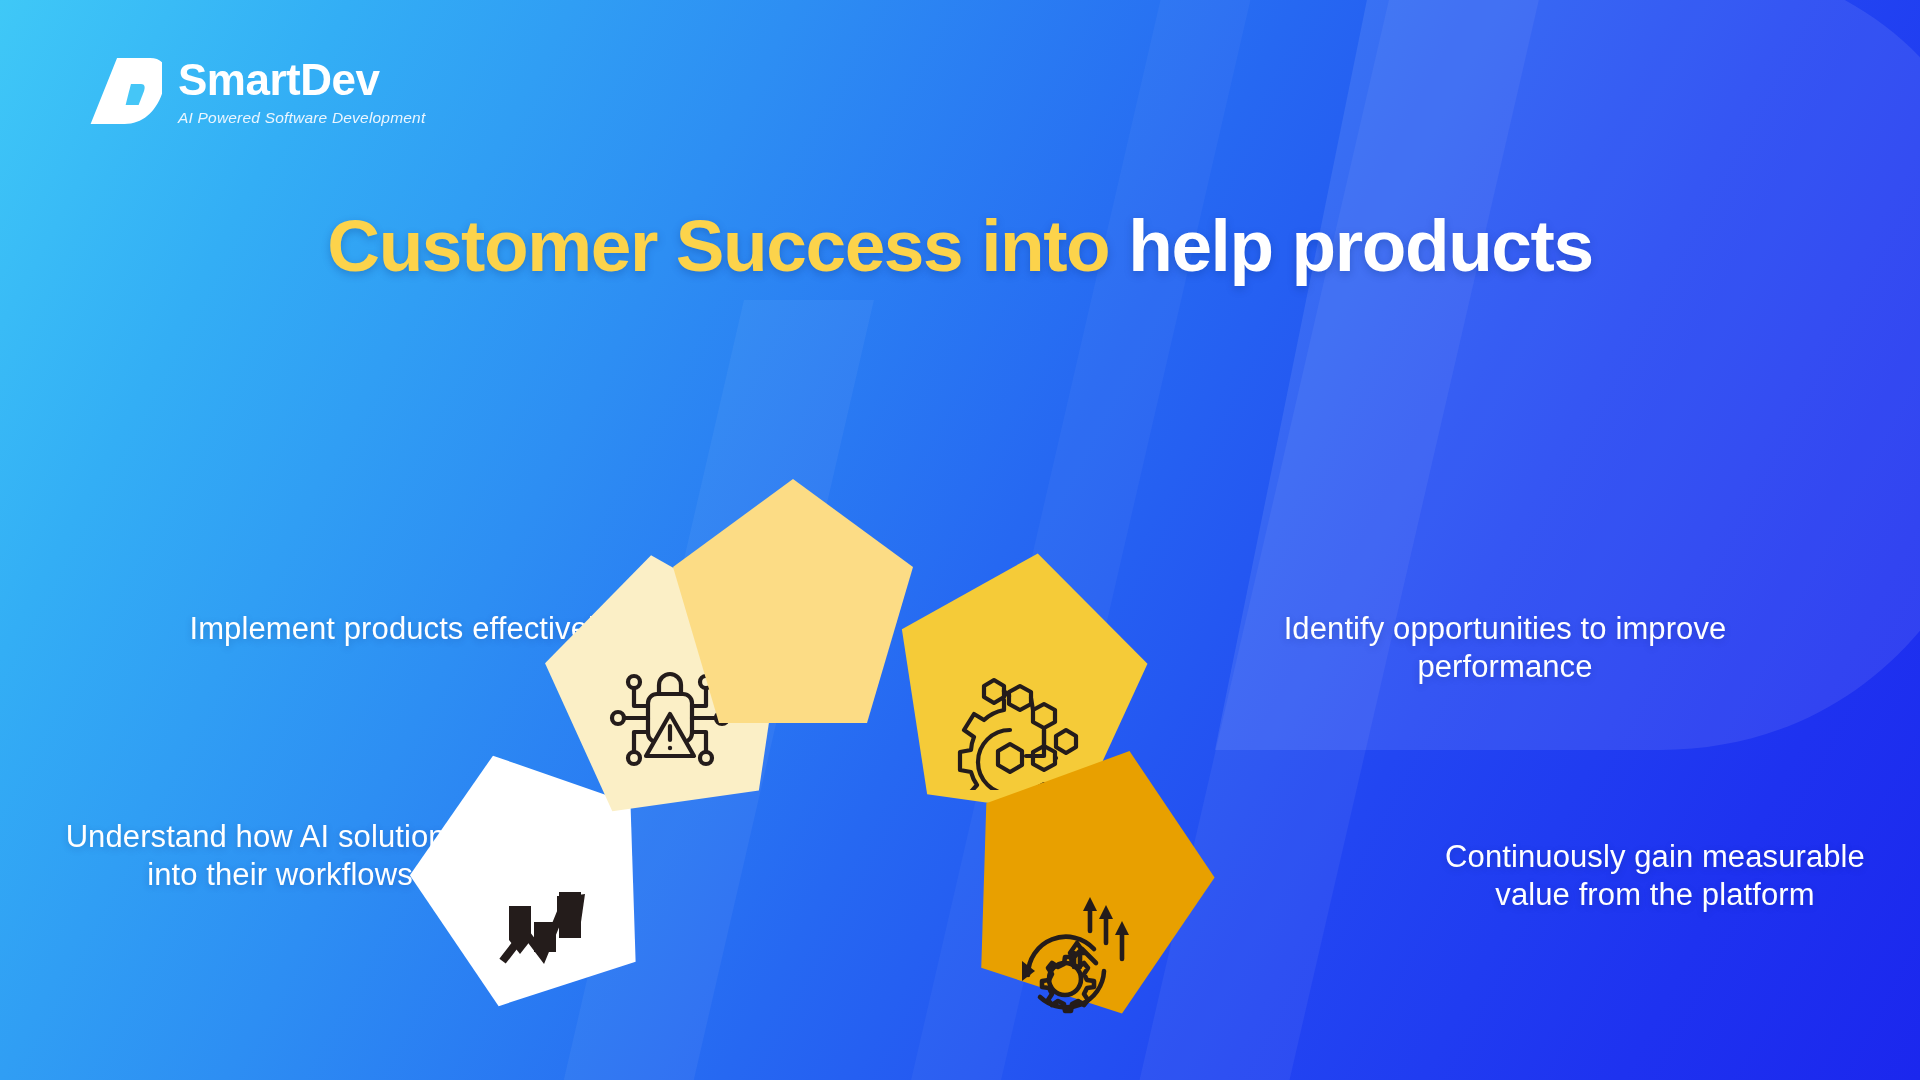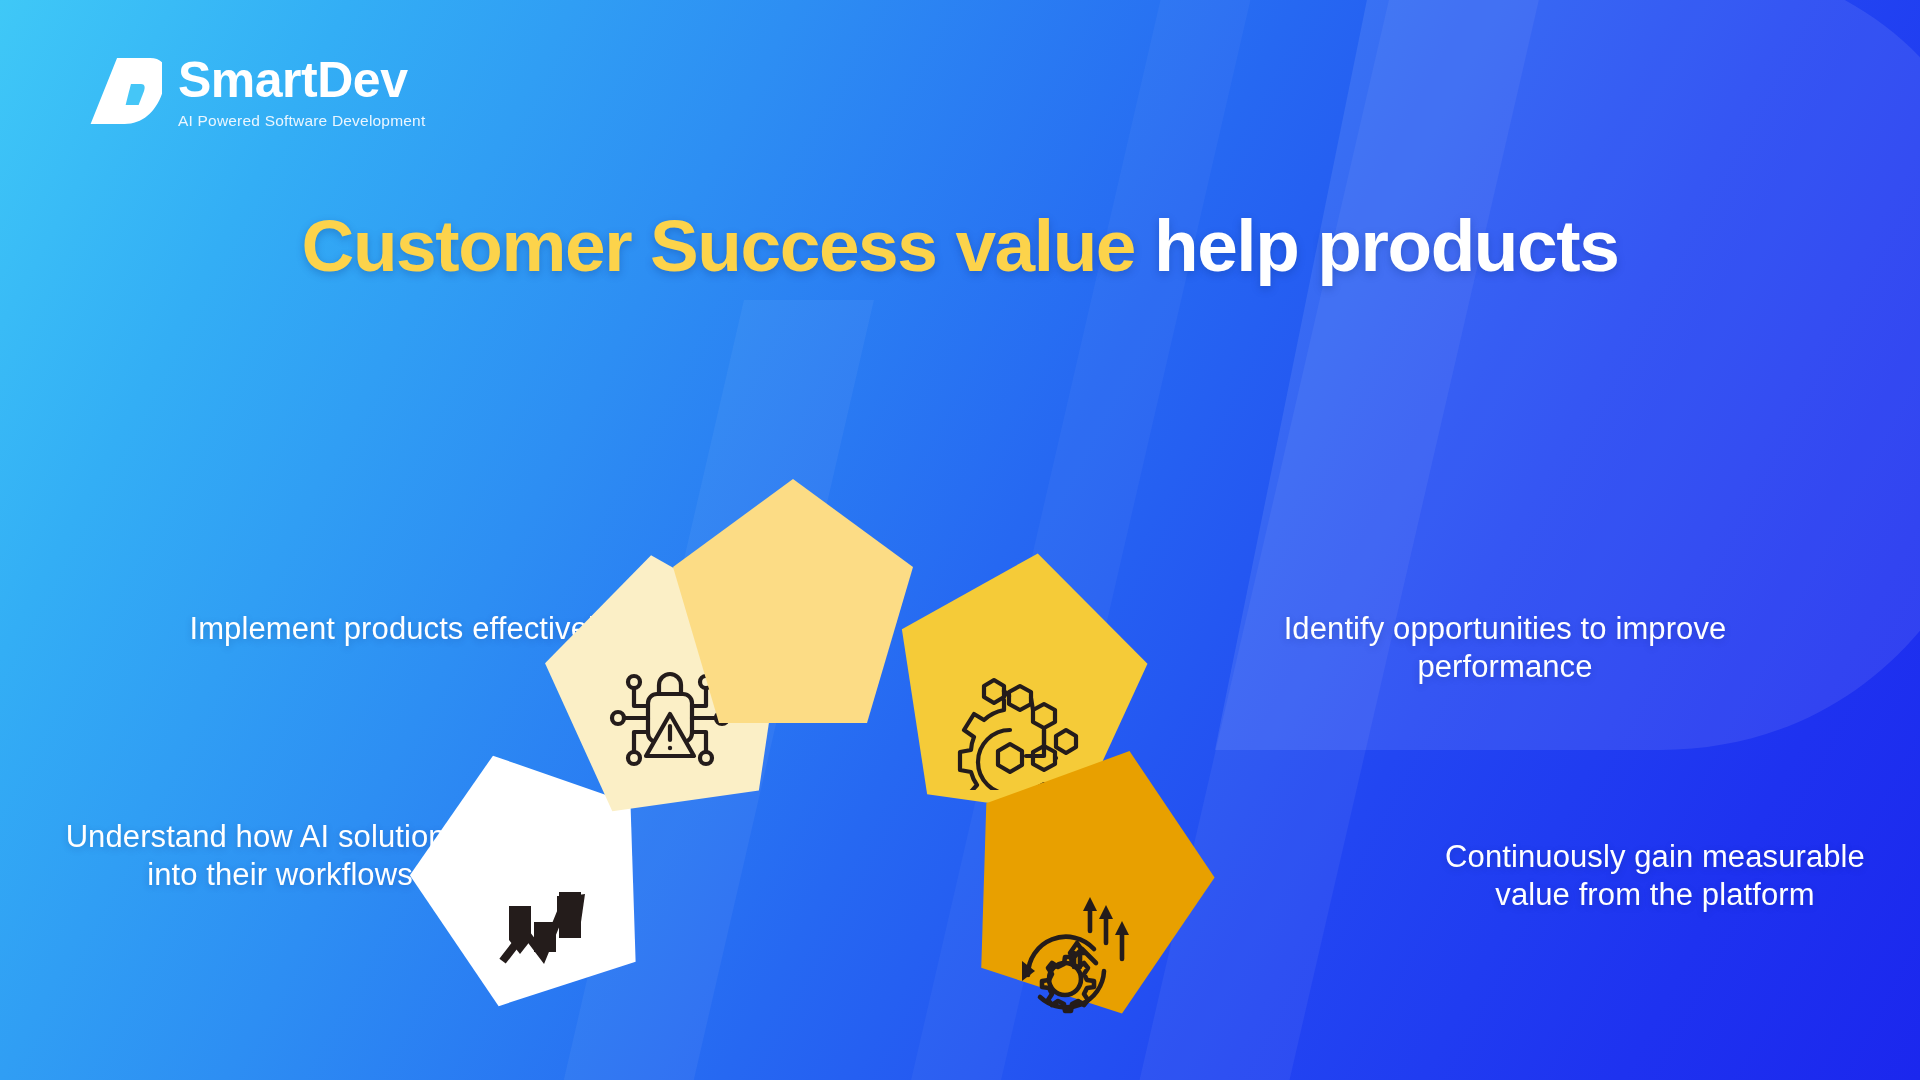--- a/index.html
+++ b/index.html
@@ -29,25 +29,25 @@
   #wm-stripe3 {
     top:-60px; left:1030px; width:90px; height:1250px;
     background:rgba(255,255,255,.04); transform:skewX(-13deg);
   }
 
   
   #logo { position:absolute; left:88px; top:52px; display:flex; align-items:center; }
   #logo-mark { width:74px; height:80px; flex:none; }
   #logo-text { margin-left:16px; }
   #logo-wordmark {
-    font-size:50px; font-weight:700; color:#fff; letter-spacing:-.5px;
+    font-size:44px; font-weight:700; color:#fff; letter-spacing:-.5px;
     line-height:1; white-space:nowrap;
   }
   #logo-tagline {
-    font-size:15.5px; color:#eaf6ff; font-weight:500;
+    font-size:15.5px; font-style:italic; color:#eaf6ff; font-weight:500;
     letter-spacing:.2px; margin-top:7px; text-align:right; white-space:nowrap;
   }
 
   
   #headline {
     position:absolute; left:0; right:0; top:208px; text-align:center;
     font-size:73px; font-weight:700; line-height:1.05;
     letter-spacing:-1.4px; white-space:nowrap;
     text-shadow:0 3px 9px rgba(0,40,120,.27);
   }
@@ -96,21 +96,21 @@
         <path d="M40 26 H50 C54 26 55 29 54 34 L51 47 H38 Z" fill="#45C6F7" transform="skewX(-9) translate(8,6)"></path>
       </svg>
     </div>
     <div id="logo-text">
       <div id="logo-wordmark">SmartDev</div>
       <div id="logo-tagline">AI Powered Software Development</div>
     </div>
   </div>
 
   <h1 id="headline">
-    <span class="hl-y">Customer Success value</span>
+    <span class="hl-y">Customer Success into</span>
     <span class="hl-w">help products</span>
   </h1>
 
   <div class="caption" id="cap-implement">Implement products effectively</div>
   <div class="caption" id="cap-understand">Understand how AI solutions fit into their workflows</div>
   <div class="caption" id="cap-value">Continuously gain measurable value from the platform</div>
   <div class="caption" id="cap-identify">Identify opportunities to improve performance</div>
 
   <div id="cluster">
 

